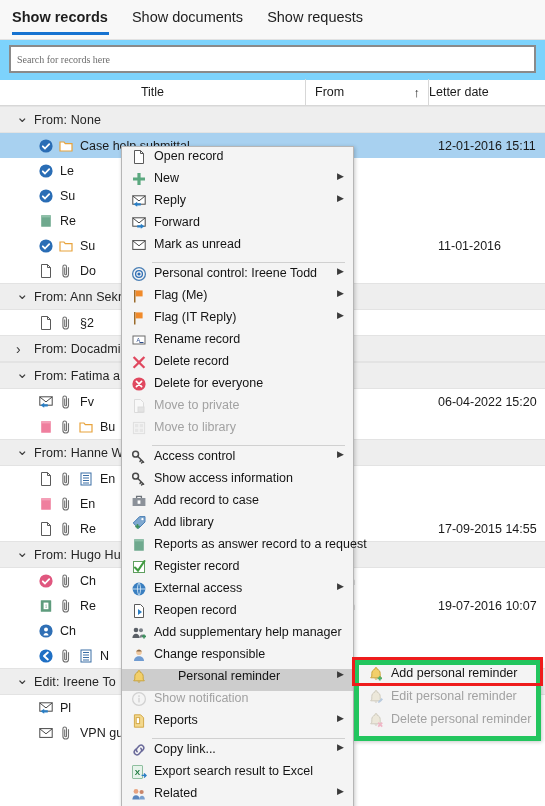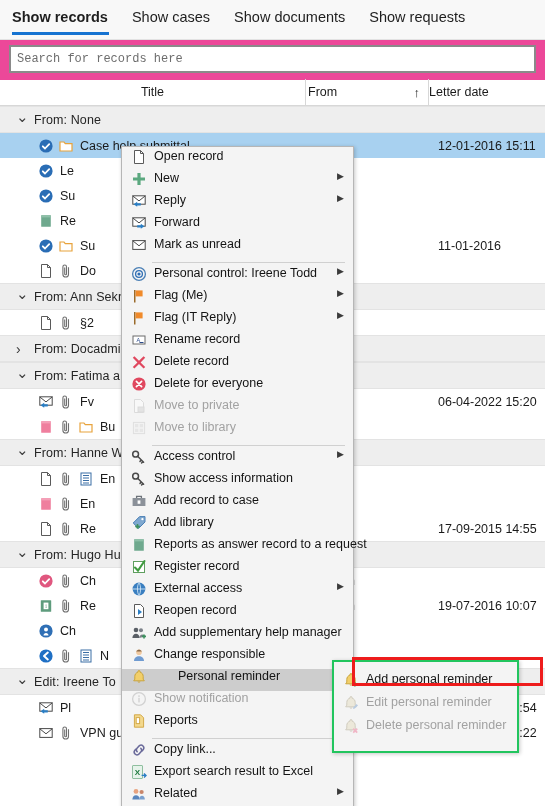--- a/index.html
+++ b/index.html
@@ -6,21 +6,21 @@
   html, body {
     margin: 0; padding: 0;
     width: 545px; height: 806px;
     overflow: hidden;
     background: #ffffff;
     font-family: "Liberation Sans", sans-serif;
     font-size: 12px;
     color: #1a1a1a;
     -webkit-font-smoothing: antialiased;
   }
-  #app { position: relative; width: 545px; height: 806px; overflow: hidden; background:#ec4899; }
+  #app { position: relative; width: 545px; height: 806px; overflow: hidden; background:#7dd3fc; }
 
   
   .tabbar {
     position: absolute; left:0; top:0; width:545px; height:40px;
     background:#f8f8f8;
     border-bottom: 1px solid #e2e2e2;
     display:flex; align-items:flex-start;
   }
   .tab {
     position:relative;
@@ -35,39 +35,39 @@
     content:""; position:absolute; left:12px; right:11px; bottom:-1px;
     height:3px; background: var(--accent, #1673d1);
   }
 
   
   .searchwrap { position:absolute; left:9px; top:45px; width:527px; height:25px; }
   .searchbox {
     width:100%; height:25px;
     border: 2px solid #8a8a8a;
     background:#fff;
-    font-family:Liberation Mono, monospace;
-    font-size:12px;
+    font-family:Liberation Serif, serif;
+    font-size:10px;
     color:#1a1a1a;
     padding: 12px 6px;
     outline:none;
   }
   .searchbox::placeholder { color:#6d6d6d; }
 
   
   .colheader {
     position:absolute; left:0; top:80px; width:545px; height:26px;
     background:#fff;
     border-bottom:1px solid #d7d7d7;
     display:flex; align-items:flex-end;
     font-size:12.5px; color:#1a1a1a;
   }
   .ch { position:relative; height:26px; display:flex; align-items:center; }
   .ch-title { width:305px; justify-content:center; }
-  .ch-from  { width:123px; padding-left:2px; border-left:1px solid #d7d7d7; justify-content:flex-start; }
+  .ch-from  { width:123px; padding-left:9px; border-left:1px solid #d7d7d7; justify-content:flex-start; }
   .ch-from .sortarrow { position:absolute; right:8px; font-size:13px; line-height:1; }
   .ch-date  { flex:1; padding-left:0; border-left:1px solid #d7d7d7; }
 
   
   .listarea { position:absolute; left:0; top:106px; width:545px; height:700px; overflow:hidden; background:#fff; }
   .grow { display:flex; align-items:center; height:25px; font-size:12.5px; position:relative; }
   .group {
     background:#eeeeee;
     border-top:1px solid #e3e3e3;
     border-bottom:1px solid #e3e3e3;
@@ -107,42 +107,41 @@
   }
   .mi.hl { background:#cdcdcd;gap:24px; }
   .mi.dis { color:#a2a2a2; }
   .mi .micon { width:22px; min-width:22px; display:flex; align-items:center; justify-content:center; }
   .mi .mlabel { padding-left:4px; }
   .mi .arw { position:absolute; right:9px; font-size:9px; color:#3a3a3a; }
   .msep { height:1px; background:#d0d0d0; margin:3px 8px 3px 30px; }
 
   
   .submenu {
-    position:absolute; left:332px; top:660px; width:187px;
+    position:absolute; left:354px; top:660px; width:187px;
     background:#f4f4f4;
-    border:2px solid #22c55e;
+    border:5px solid #22c55e;
     box-shadow: 1px 1px 4px rgba(0,0,0,0.22);
-    padding:10px 0;
+    padding:1px 0;
     z-index:60;
   }
   .submenu .mi { height:23px; }
   .redbox {
     position:absolute; left:352px; top:657px; width:191px; height:29px;
     border:3px solid var(--highlight, #ee1c1c);
     z-index:70; pointer-events:none;
   }
 </style>
 </head>
 <body>
 
 <div id="app">
 
   <div class="tabbar" id="tabbar">
       <div class="tab active"><span>Show records</span></div>
-      <div class="tab"><span>Show cases</span></div>
       <div class="tab"><span>Show documents</span></div>
       <div class="tab"><span>Show requests</span></div>
     </div>
 
   <div class="searchwrap">
     <input class="searchbox" type="text" placeholder="Search for records here" style="">
   </div>
 
   <div class="colheader">
     <div class="ch ch-title">

